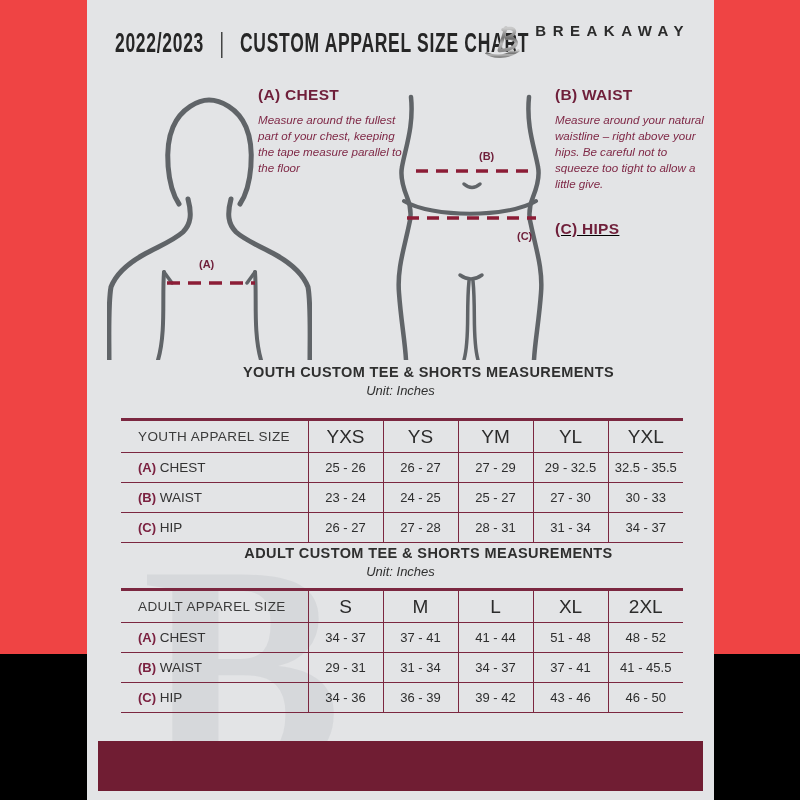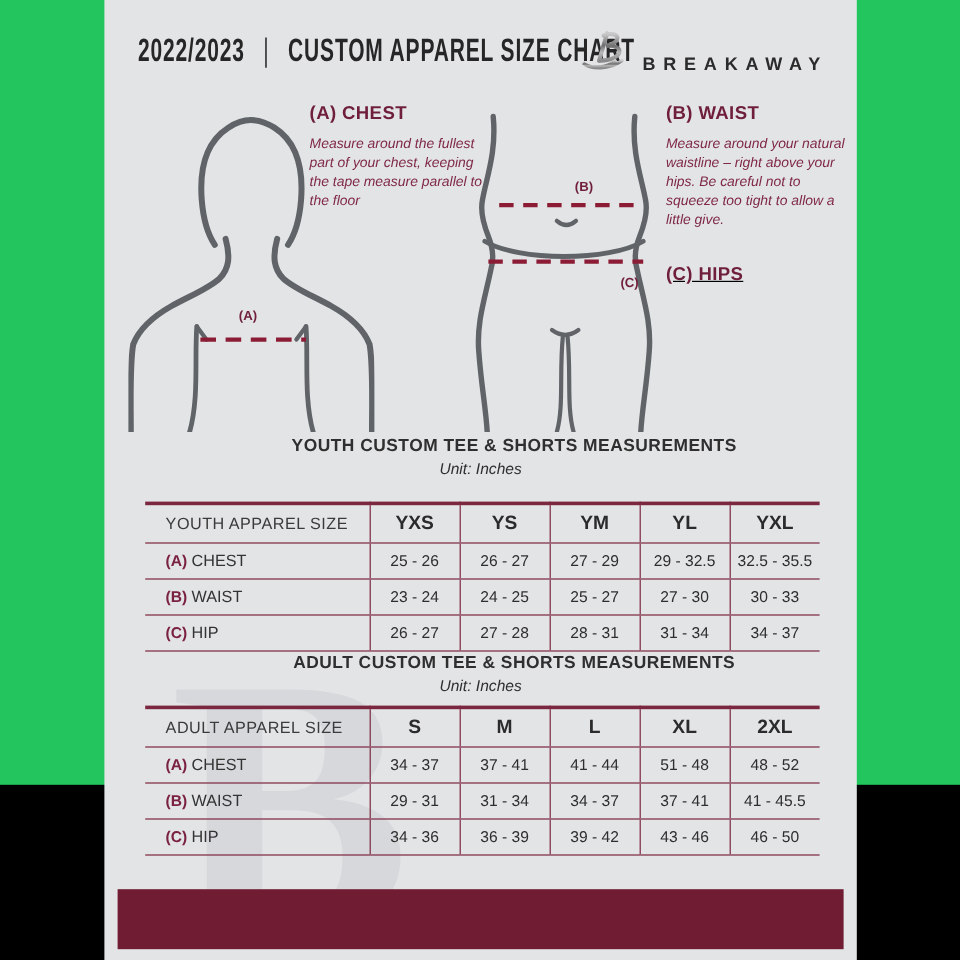--- a/index.html
+++ b/index.html
@@ -1,27 +1,27 @@
 <!DOCTYPE html>
 <html><head>
 <meta charset="utf-8">
 <style>
   * { margin:0; padding:0; box-sizing:border-box; }
   html,body { width:800px; height:800px; background:#000; overflow:hidden;
               font-family:"Liberation Sans", sans-serif; }
-  .stage { position:relative; width:800px; height:654px; background:#22c55e; }
+  .stage { position:relative; width:800px; height:654px; background:#ef4444; }
   .page { position:absolute; left:87px; top:0; width:627px; height:800px;
           background:#e3e4e6; overflow:hidden; }
 
   
   .hdr-left { position:absolute; left:28px; top:27px; white-space:nowrap;
               font-weight:700; font-size:25px; color:#262626;
               transform:scale(0.70,1.08); transform-origin:left top; letter-spacing:1px; }
   .hdr-left .sep { margin:0 14px; font-weight:400; color:#3a3a3a; }
-  .brand-group { position:absolute; right:24px; top:22px; display:flex; align-items:flex-end; gap:10px; }
+  .brand-group { position:absolute; right:24px; top:22px; display:flex; align-items:flex-start; gap:10px; }
   .brand-name { font-weight:700; font-size:15px; letter-spacing:6.5px; color:#2b2b2b; }
 
   
   .inst { position:absolute; width:154px; }
   .inst-title { font-weight:700; font-size:15.5px; color:#6f1f3a; letter-spacing:0.3px; margin-bottom:8px; }
   .inst-body { font-style:italic; font-size:11.6px; line-height:1.38; color:#7f2846; white-space:pre-line; }
   .inst-a { left:171px; top:86px; }
   .inst-b { left:468px; top:86px; }
   .inst-c { left:468px; top:220px;text-decoration:underline; }
 
@@ -44,21 +44,21 @@
 
   
   .size-table { position:absolute; left:34px; width:562px; border-collapse:collapse;
                 table-layout:fixed; border-top:3px solid #7b2740; }
   .youth-table { top:418px; } .adult-table { top:588px; }
   .size-table col.c0 { width:187px; }
   .size-table col.cn { width:75px; }
   .size-table th, .size-table td { height:30px; border-bottom:1.5px solid #7b2740;
                 border-left:1.5px solid #7b2740; text-align:center; vertical-align:middle;
                 font-size:13px; color:#2e2e2e; background:transparent; }
-  .size-table th { height:33px; font-weight:700; font-size:16px; color:#2b2b2b; }
+  .size-table th { height:33px; font-weight:400; font-size:19px; color:#2b2b2b; }
   .size-table th:first-child, .size-table td:first-child { border-left:none; text-align:left; padding-left:17px; }
   .size-table th:first-child { font-weight:400; font-size:13.5px; letter-spacing:0.4px; color:#3b3b3b; }
   .row-prefix { font-weight:700; color:#7b2140; }
   .row-name { color:#333; font-size:13.5px; }
 
   
   .watermark { position:absolute; left:55px; top:520px; font-size:300px; font-weight:700;
                font-family:"Liberation Serif", serif; color:rgba(110,115,125,0.10);
                line-height:1; user-select:none; }
   .footer-bar { position:absolute; left:11px; top:741px; width:605px; height:50px; background:#701d33; }

